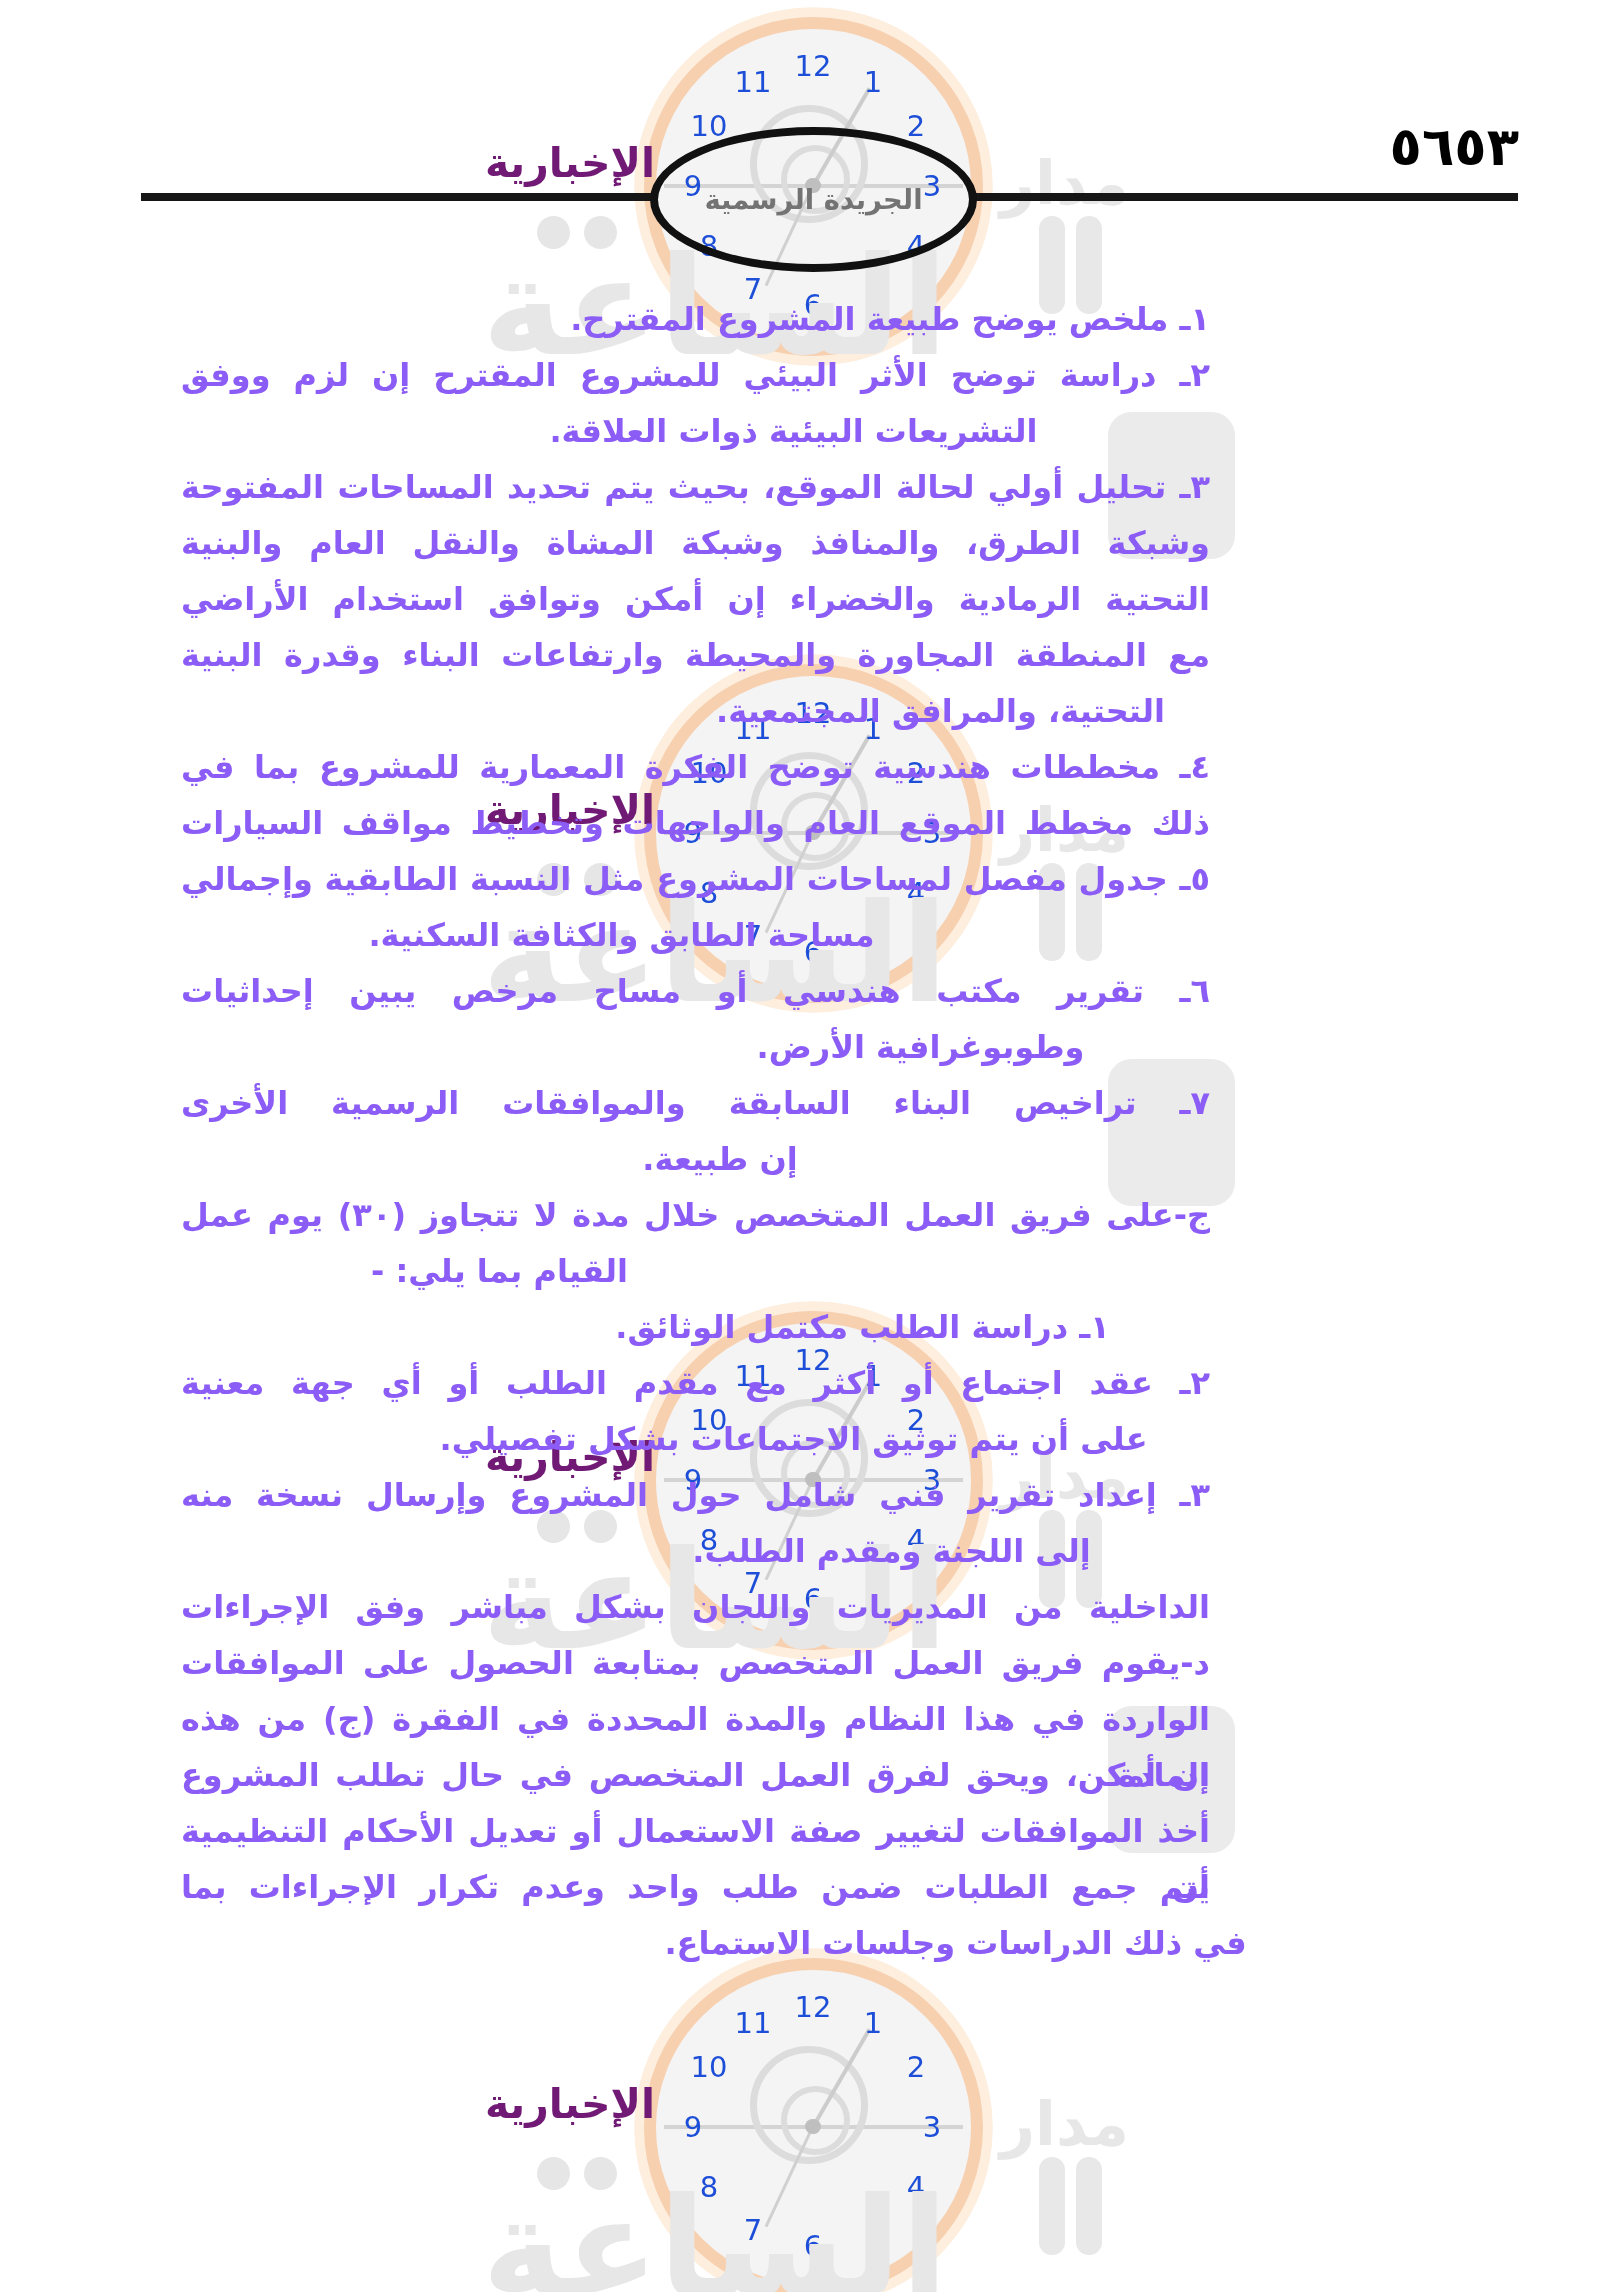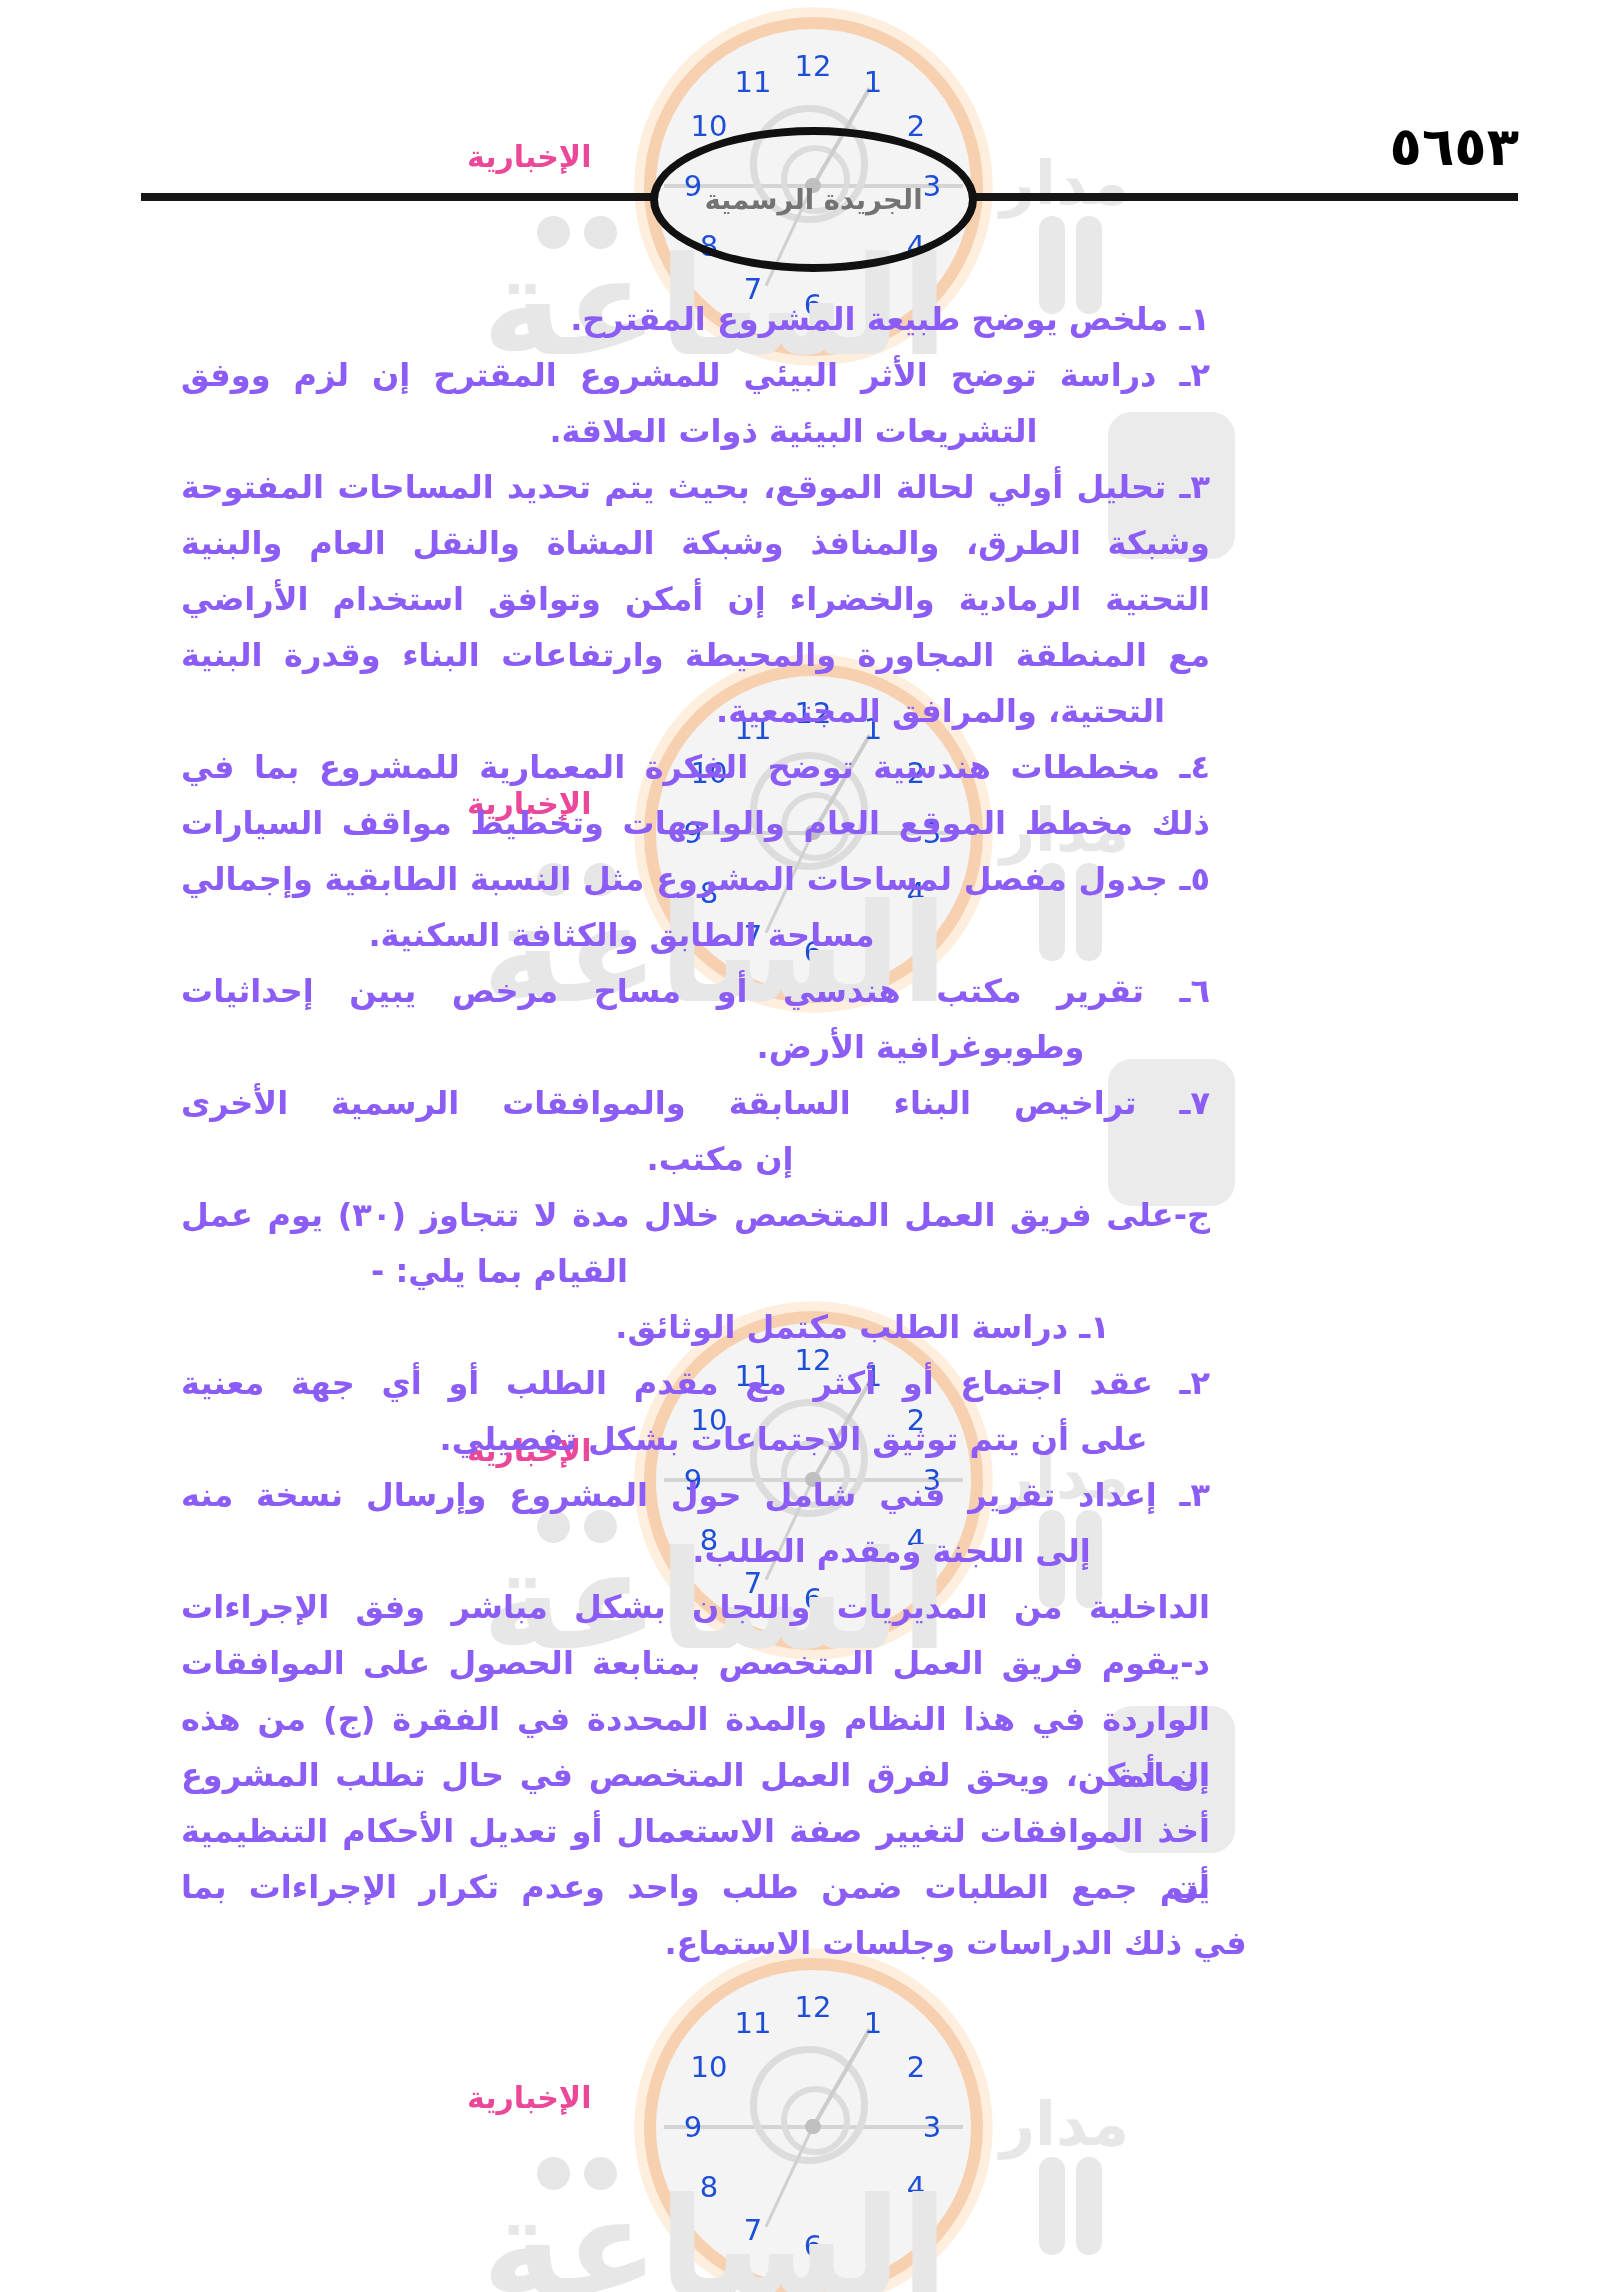--- a/index.html
+++ b/index.html
@@ -27,21 +27,21 @@
   .wm-hline{position:absolute;left:7.8px;right:7.8px;top:155px;height:3.9px;background:#d4d4d4;}
   .wm-hand1{position:absolute;left:155px;top:44px;width:3.9px;height:113px;background:#cccccc;
     transform-origin:bottom center;transform:rotate(30deg);}
   .wm-hand2{position:absolute;left:155px;top:157px;width:2.9px;height:110px;background:#d0d0d0;
     transform-origin:top center;transform:rotate(25deg);}
   .wm-swirl1{position:absolute;left:94px;top:76px;width:118px;height:118px;border-radius:50%;
     border:7.8px solid #dcdcdc;box-sizing:border-box;}
   .wm-swirl2{position:absolute;left:125px;top:116px;width:69px;height:69px;border-radius:50%;
     border:6.9px solid #dcdcdc;box-sizing:border-box;}
   .wm-pivot{position:absolute;left:149px;top:149px;width:15.7px;height:15.7px;border-radius:50%;background:#bfbfbf;}
-  .wm-akhbaria{position:absolute;left:467px;top:139px;font-size:30px;font-weight:bold;color:#ec4899;}
+  .wm-akhbaria{position:absolute;left:485px;top:139px;font-size:41px;font-weight:bold;color:#701a75;}
   .wm-dot{position:absolute;width:33px;height:33px;border-radius:50%;background:#e6e6e6;top:216px;}
   .wm-dot.d1{left:537px;} .wm-dot.d2{left:584px;}
   .wm-saa{position:absolute;left:482px;top:233px;font-size:137px;line-height:147px;font-weight:bold;color:#e7e7e7;}
   .wm-madar{position:absolute;left:1000px;top:147px;font-size:61px;font-weight:bold;color:#e7e7e7;}
   .wm-bar{position:absolute;width:25.5px;height:98px;border-radius:12.7px;background:#e8e8e8;top:216px;}
   .wm-bar.b1{left:1039px;} .wm-bar.b2{left:1076px;}
   .wm-block{position:absolute;left:1108px;top:412px;width:127px;height:147px;border-radius:23.5px;background:#ebebeb;}
   
   #content{position:absolute;inset:0;z-index:1;}
   #page-number{
@@ -214,21 +214,21 @@
       <div class="line justify">التحتية الرمادية والخضراء إن أمكن وتوافق استخدام الأراضي</div>
       <div class="line justify">مع المنطقة المجاورة والمحيطة وارتفاعات البناء وقدرة البنية</div>
       <div class="line center" style="transform: translateX(245px); text-align: center;">التحتية، والمرافق المجتمعية.</div>
       <div class="line justify">٤ـ مخططات هندسية توضح الفكرة المعمارية للمشروع بما في</div>
       <div class="line justify">ذلك مخطط الموقع العام والواجهات وتخطيط مواقف السيارات</div>
       <div class="line justify">٥ـ جدول مفصل لمساحات المشروع مثل النسبة الطابقية وإجمالي</div>
       <div class="line center" style="transform: translateX(-74px);">مساحة الطابق والكثافة السكنية.</div>
       <div class="line justify">٦ـ تقرير مكتب هندسي أو مساح مرخص يبين إحداثيات</div>
       <div class="line center" style="transform: translateX(225px);">وطوبوغرافية الأرض.</div>
       <div class="line justify">٧ـ تراخيص البناء السابقة والموافقات الرسمية الأخرى</div>
-      <div class="line center" style="transform: translateX(24.5px);">إن مكتب.</div>
+      <div class="line center" style="transform: translateX(24.5px);">إن طبيعة.</div>
       <div class="line justify">ج-على فريق العمل المتخصص خلال مدة لا تتجاوز (٣٠) يوم عمل</div>
       <div class="line center" style="transform: translateX(-196px);">القيام بما يلي: -</div>
       <div class="line center" style="transform: translateX(167px);">١ـ دراسة الطلب مكتمل الوثائق.</div>
       <div class="line justify">٢ـ عقد اجتماع أو أكثر مع مقدم الطلب أو أي جهة معنية</div>
       <div class="line center" style="transform: translateX(98px);">على أن يتم توثيق الاجتماعات بشكل تفصيلي.</div>
       <div class="line justify">٣ـ إعداد تقرير فني شامل حول المشروع وإرسال نسخة منه</div>
       <div class="line center" style="transform: translateX(196px);">إلى اللجنة ومقدم الطلب.</div>
       <div class="line justify">الداخلية من المديريات واللجان بشكل مباشر وفق الإجراءات</div>
       <div class="line justify">د-يقوم فريق العمل المتخصص بمتابعة الحصول على الموافقات</div>
       <div class="line justify">الواردة في هذا النظام والمدة المحددة في الفقرة (ج) من هذه المادة</div>

